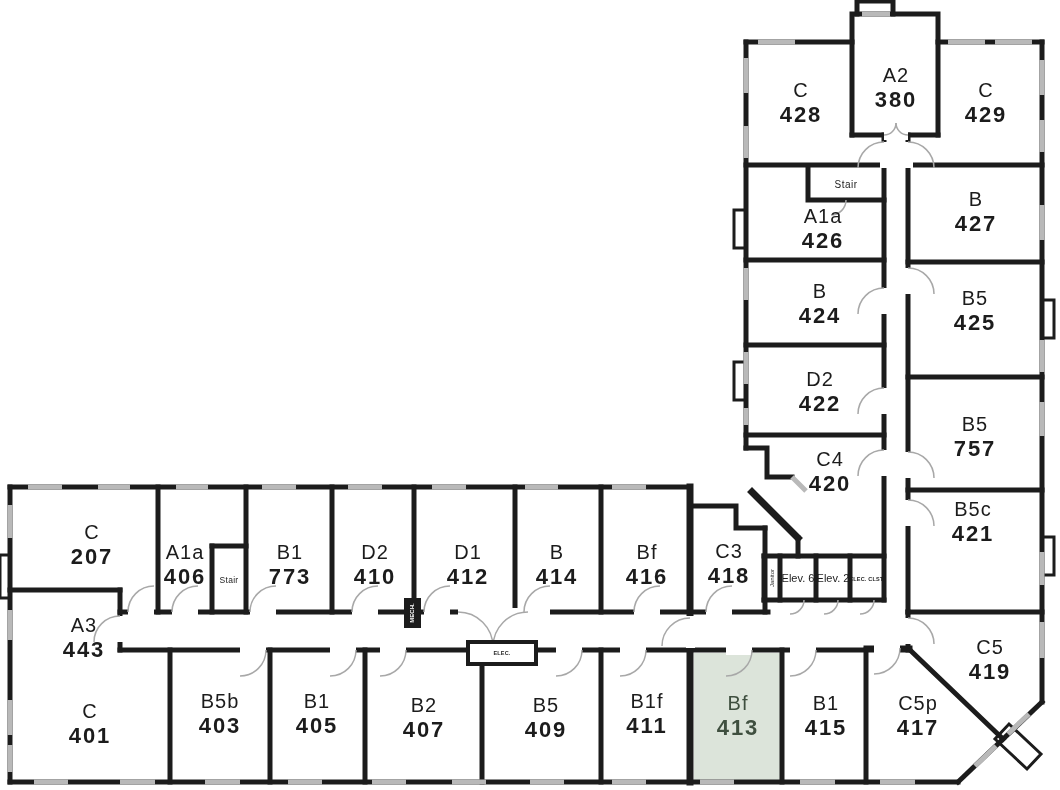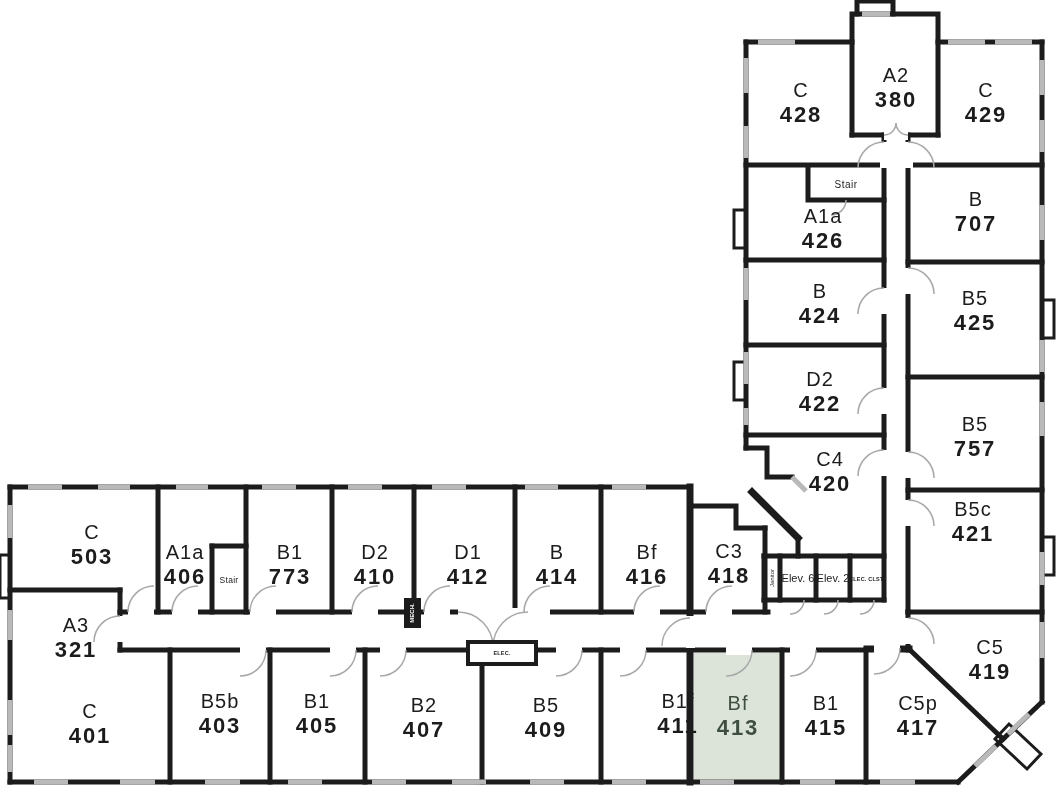--- a/index.html
+++ b/index.html
@@ -200,21 +200,21 @@
   <div class="unit" style="left:986px;top:103px">
       <div class="t">C</div>
       <div class="n">429</div>
     </div>
   <div class="unit" style="left:823px;top:229px">
       <div class="t">A1a</div>
       <div class="n">426</div>
     </div>
   <div class="unit" style="left:976px;top:212px">
       <div class="t">B</div>
-      <div class="n">707</div>
+      <div class="n">427</div>
     </div>
   <div class="unit" style="left:820px;top:304px">
       <div class="t">B</div>
       <div class="n">424</div>
     </div>
   <div class="unit" style="left:975px;top:311px">
       <div class="t">B5</div>
       <div class="n">425</div>
     </div>
   <div class="unit" style="left:820px;top:392px">
@@ -236,21 +236,21 @@
   <div class="unit" style="left:990px;top:660px">
       <div class="t">C5</div>
       <div class="n">419</div>
     </div>
   <div class="unit" style="left:729px;top:564px">
       <div class="t">C3</div>
       <div class="n">418</div>
     </div>
   <div class="unit" style="left:92px;top:545px">
       <div class="t">C</div>
-      <div class="n">503</div>
+      <div class="n">207</div>
     </div>
   <div class="unit" style="left:185px;top:565px">
       <div class="t">A1a</div>
       <div class="n">406</div>
     </div>
   <div class="unit" style="left:290px;top:565px">
       <div class="t">B1</div>
       <div class="n">773</div>
     </div>
   <div class="unit" style="left:375px;top:565px">
@@ -262,23 +262,23 @@
       <div class="n">412</div>
     </div>
   <div class="unit" style="left:557px;top:565px">
       <div class="t">B</div>
       <div class="n">414</div>
     </div>
   <div class="unit" style="left:647px;top:565px">
       <div class="t">Bf</div>
       <div class="n">416</div>
     </div>
-  <div class="unit" style="left:76px;top:638px">
+  <div class="unit" style="left:84px;top:638px">
       <div class="t">A3</div>
-      <div class="n">321</div>
+      <div class="n">443</div>
     </div>
   <div class="unit" style="left:90px;top:724px">
       <div class="t">C</div>
       <div class="n">401</div>
     </div>
   <div class="unit" style="left:220px;top:714px">
       <div class="t">B5b</div>
       <div class="n">403</div>
     </div>
   <div class="unit" style="left:317px;top:714px">
@@ -286,21 +286,21 @@
       <div class="n">405</div>
     </div>
   <div class="unit" style="left:424px;top:718px">
       <div class="t">B2</div>
       <div class="n">407</div>
     </div>
   <div class="unit" style="left:546px;top:718px">
       <div class="t">B5</div>
       <div class="n">409</div>
     </div>
-  <div class="unit" style="left:678px;top:714px">
+  <div class="unit" style="left:647px;top:714px">
       <div class="t">B1f</div>
       <div class="n">411</div>
     </div>
   <div class="unit hl" style="left:738px;top:716px">
       <div class="t">Bf</div>
       <div class="n">413</div>
     </div>
   <div class="unit" style="left:826px;top:716px">
       <div class="t">B1</div>
       <div class="n">415</div>

